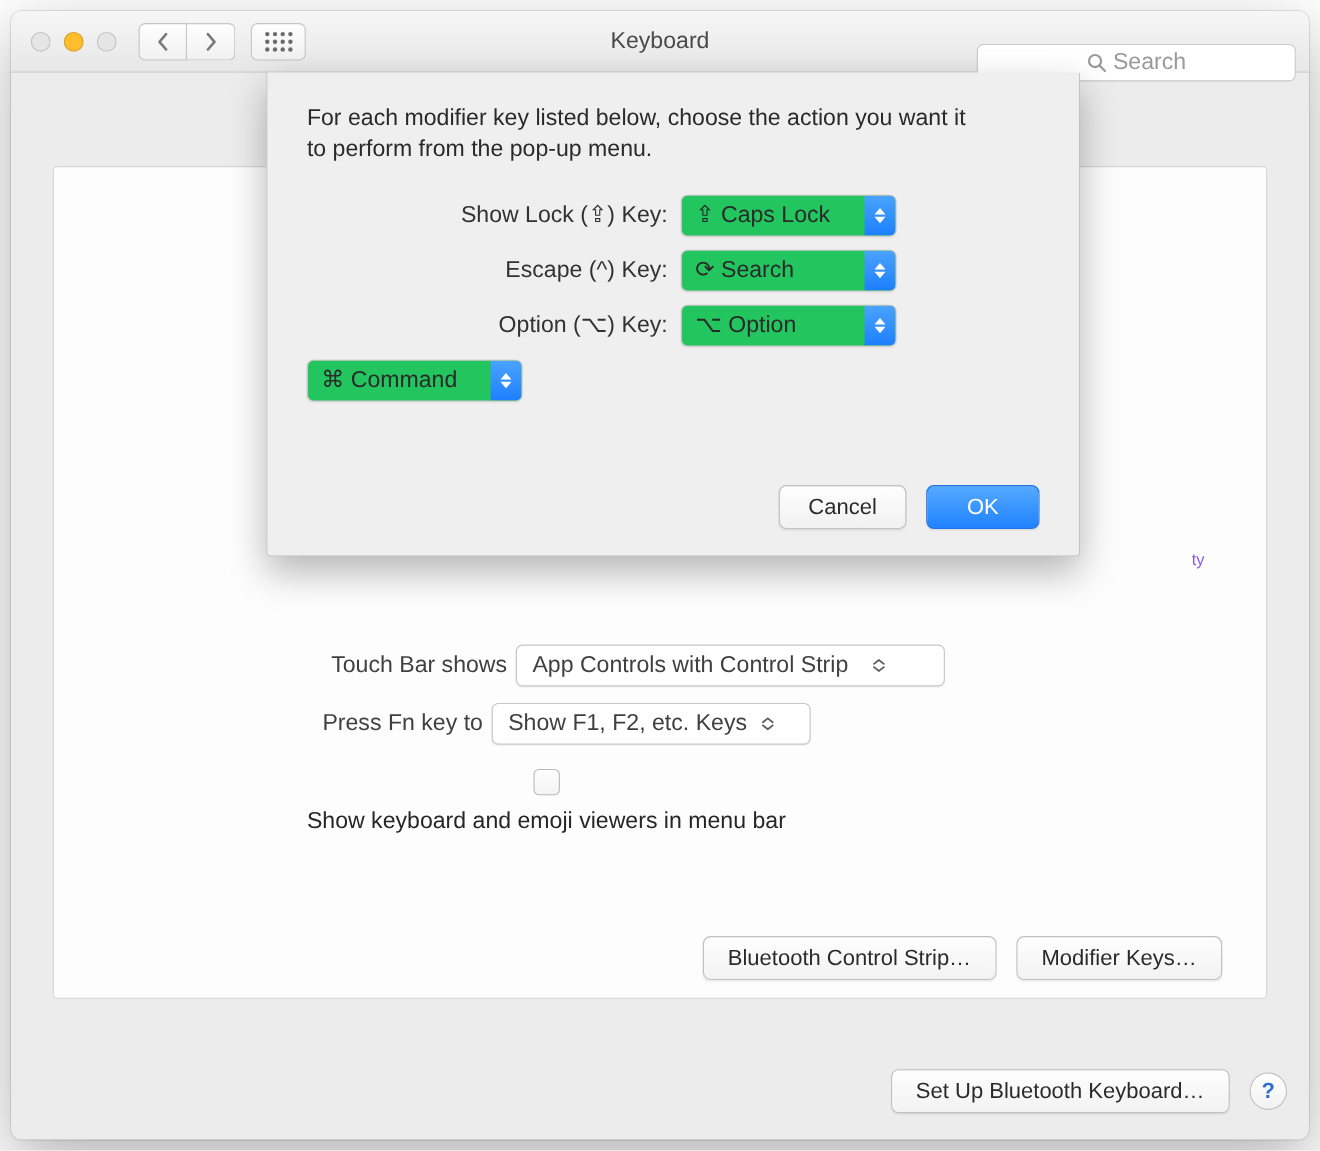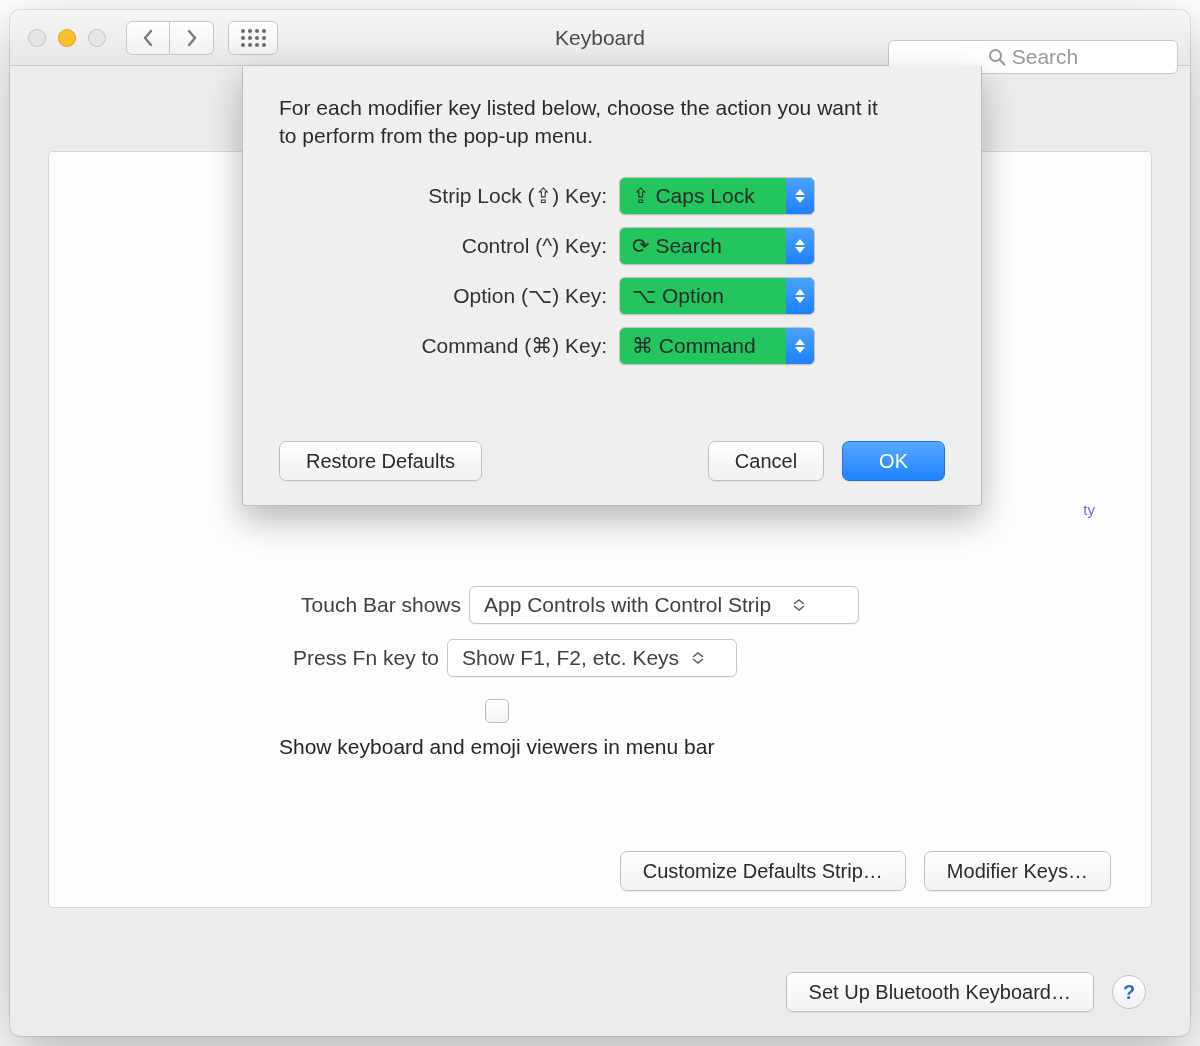--- a/index.html
+++ b/index.html
@@ -115,21 +115,21 @@
 }
 .push-btn{
   height:40px; padding:0 22px;
   background:linear-gradient(#fefefe,#f2f2f2);
   border:1px solid #c0c0c0;border-radius:7px;
   display:flex;align-items:center; font-size:20px; color:#2a2a2a;
   box-shadow:0 1px 1px rgba(0,0,0,0.06);
 }
 .footer{
   position:absolute; left:0;right:0; bottom:24px;
-  display:flex; justify-content:flex-end; align-items:center; gap:18px; padding-right:44px;
+  display:flex; justify-content:flex-end; align-items:center; gap:18px; padding-right:20px;
 }
 .help-btn{
   width:34px;height:34px;border-radius:50%;
   border:1px solid #c0c0c0; background:linear-gradient(#fff,#f2f2f2);
   display:flex;align-items:center;justify-content:center;color:#2f6fd0;font-weight:600;font-size:20px;
 }
 
 .sheet{
   position:absolute;
   left:232px; top:56px;
@@ -283,80 +283,78 @@
           </div>
         </div>
       </div>
 
       <div class="checkbox-row" style="top:547px;">
         <div class="checkbox"></div>
         <span>Show keyboard and emoji viewers in menu bar</span>
       </div>
 
       <div class="bottom-btns">
-        <div class="push-btn">Customize Defaults Strip…</div>
+        <div class="push-btn">Bluetooth Control Strip…</div>
         <div class="push-btn">Modifier Keys…</div>
       </div>
     </div>
 
     <div class="footer">
       <div class="push-btn">Set Up Bluetooth Keyboard…</div>
       <div class="help-btn">
         <span>?</span>
       </div>
     </div>
   </div>
 
   <div class="sheet">
     <div class="sheet-desc">For each modifier key listed below, choose the action you want it to perform from the pop-up menu.</div>
 
     <div class="key-table">
       <div class="key-row">
-        <div class="key-label">Strip Lock (⇪) Key:</div>
+        <div class="key-label">Show Lock (⇪) Key:</div>
         <div class="select">
           <div class="select-text">⇪ Caps Lock</div>
           <div class="select-knob">
               <div class="tri up"></div>
               <div class="tri down"></div>
             </div>
         </div>
       </div>
       <div class="key-row">
-        <div class="key-label">Control (^) Key:</div>
+        <div class="key-label">Escape (^) Key:</div>
         <div class="select">
           <div class="select-text">⟳ Search</div>
           <div class="select-knob">
               <div class="tri up"></div>
               <div class="tri down"></div>
             </div>
         </div>
       </div>
       <div class="key-row">
         <div class="key-label">Option (⌥) Key:</div>
         <div class="select">
           <div class="select-text">⌥ Option</div>
           <div class="select-knob">
               <div class="tri up"></div>
               <div class="tri down"></div>
             </div>
         </div>
       </div>
       <div class="key-row">
-        <div class="key-label">Command (⌘) Key:</div>
         <div class="select">
           <div class="select-text">⌘ Command</div>
           <div class="select-knob">
               <div class="tri up"></div>
               <div class="tri down"></div>
             </div>
         </div>
       </div>
     </div>
 
     <div class="sheet-footer">
-      <div class="btn">Restore Defaults</div>
       <div class="spacer"></div>
       <div class="btn">Cancel</div>
       <div class="btn primary">OK</div>
     </div>
   </div>
 
 </div>
 
 </body></html>

